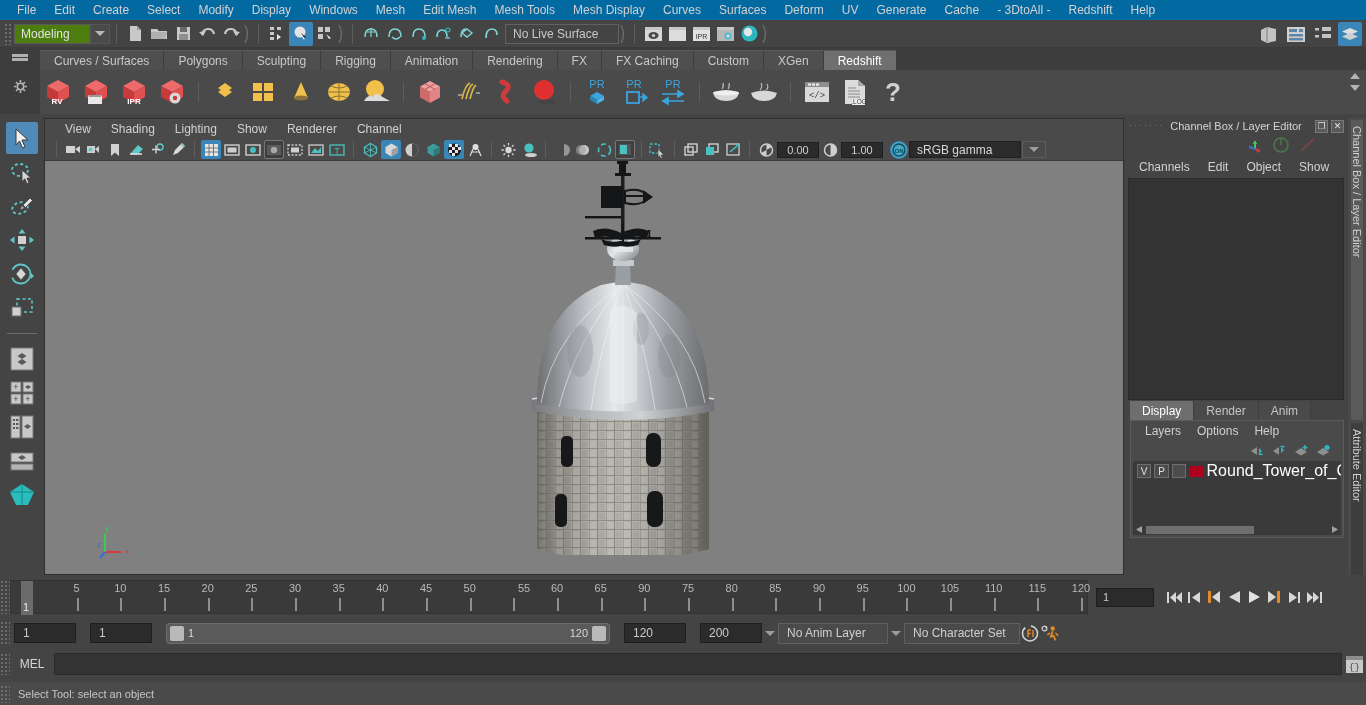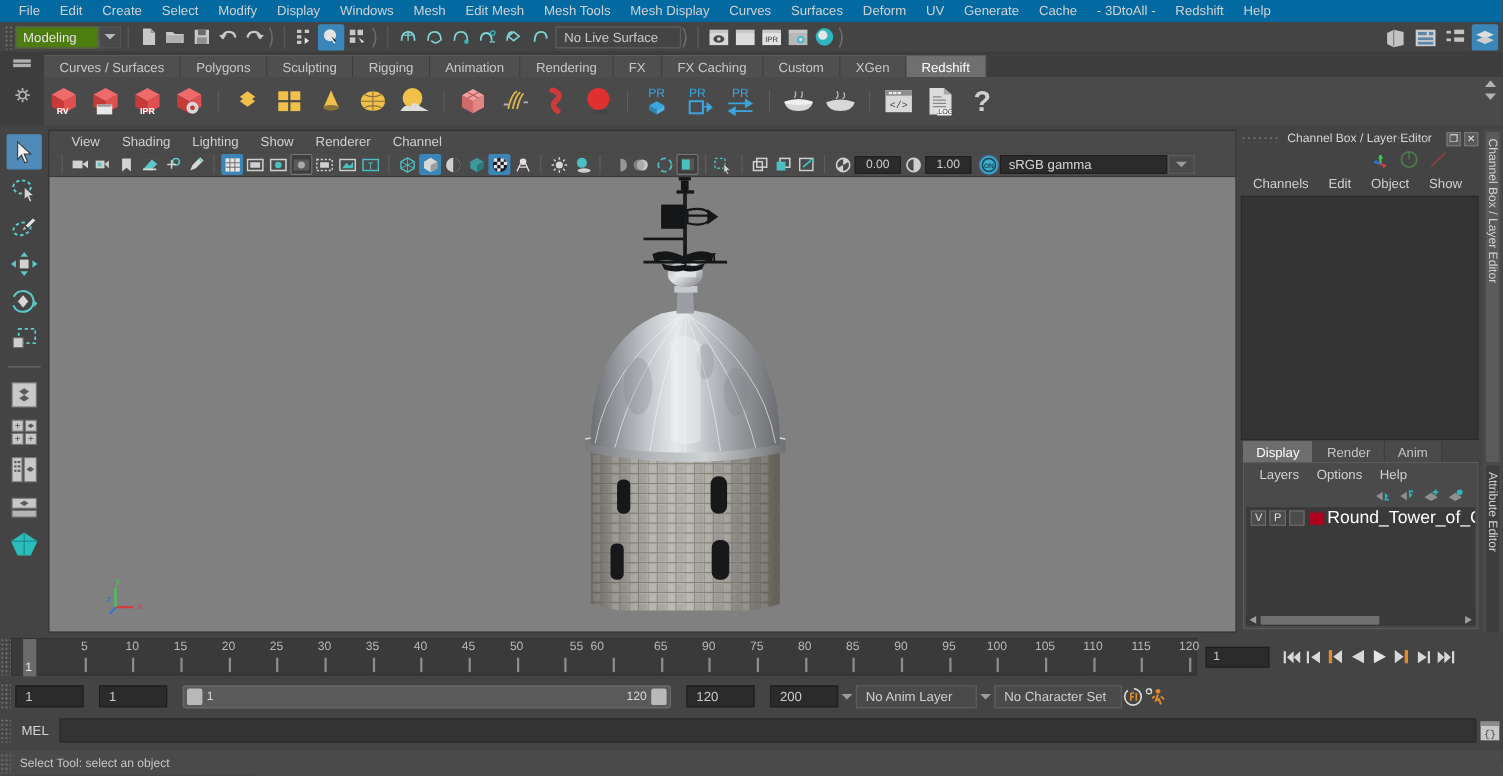--- a/index.html
+++ b/index.html
@@ -91,21 +91,21 @@
   
   .viewportwrap { flex: 1; display: flex; flex-direction: column; background: #444; border:1px solid #2f2f2f;}
   .vpmenus { height: 20px; background: #4a4a4a; display: flex; align-items: center; padding-left: 10px; }
   .vpmenus .mi { padding: 0 10px; font-size: 12px; color: #d0d0d0; line-height:20px;}
   .vptools { height: 22px; background: #4a4a4a; display: flex; align-items: center; padding-left: 6px; gap:1px; border-bottom:1px solid #3a3a3a;}
   .vb { width: 20px; height: 19px; display:flex;align-items:center;justify-content:center;flex:none;border-radius:2px;}
   .vb.on { background: #3a86b8; }
   .vb.frame { background:#3f3f3f; border:1px solid #777;}
   .numfield { width: 42px; height: 16px; background: #2b2b2b; border:1px solid #1f1f1f; color:#cfcfcf;
     font-size: 11px; display:flex;align-items:center;justify-content:center; flex:none;}
-  .gammasel { height: 17px; width: 152px; background: #2b2b2b; border:1px solid #1f1f1f; color:#d7d7d7;
+  .gammasel { height: 17px; width: 112px; background: #2b2b2b; border:1px solid #1f1f1f; color:#d7d7d7;
     font-size:12px; display:flex;align-items:center;padding-left:7px; flex:none;}
   .gammaarrow { width: 24px; height: 17px; background:#4a4a4a; border:1px solid #5d5d5d; display:flex;align-items:center;justify-content:center;flex:none;}
   .vsep { width:1px;height:17px;background:#5e5e5e;margin:0 5px;flex:none;}
 
   .canvas { flex: 1; position: relative; background: #808080; overflow: hidden; }
   .axisgiz { position: absolute; left: 52px; bottom: 14px; width: 40px; height: 40px; }
   .camlabel { position: absolute; bottom: 3px; left: 0; width: 100%; text-align: center;
     color: #ffffff; font-size: 11px; font-weight: bold; text-shadow: 0 1px 1px #000;}
 
   
@@ -115,21 +115,21 @@
   .rp-title .dots.l { left: 4px; } .rp-title .dots.r { right: 48px; }
   .rp-winbtn { position:absolute; width:13px;height:13px;background:#5a5a5a;border:1px solid #7a7a7a;display:flex;align-items:center;justify-content:center;font-size:9px;color:#e5e5e5;}
   .axisrow { height: 22px; display:flex;align-items:center;justify-content:flex-end;gap:8px;padding-right:30px;}
   .rp-menus { height: 22px; display:flex;align-items:center;padding-left:6px;}
   .rp-menus .mi { padding:0 9px; font-size:12px; color:#d0d0d0;line-height:22px;}
   .channelbox { margin: 0 4px; background: #333333; border:1px solid #2b2b2b; height: 222px; }
 
   .layertabs { display:flex; height:20px; padding-left:6px; align-items:flex-end;}
   .ltab { height:19px;padding:0 12px;background:#4a4a4a;color:#c4c4c4;display:flex;align-items:center;font-size:12px;border-right:1px solid #3d3d3d;}
   .ltab.active { background:#6e6e6e; color:#fff;}
-  .layerbody { margin: 0 4px 0 6px; border:1px solid #5b5b5b; background:#4a4a4a; height: 152px; display:flex;flex-direction:column;}
+  .layerbody { margin: 0 4px 0 6px; border:1px solid #5b5b5b; background:#4a4a4a; height: 118px; display:flex;flex-direction:column;}
   .lm { height:20px;display:flex;align-items:center;padding-left:6px;}
   .lm .mi { padding:0 8px;font-size:12px;color:#d0d0d0;line-height:20px;}
   .lbtns { height: 18px; display:flex;align-items:center;justify-content:flex-end;gap:7px;padding-right:12px;}
   .layerlist { flex:1; background:#3a3a3a; margin:2px; display:flex;flex-direction:column;}
   .layerrow { height:18px; display:flex; align-items:center; gap:3px; padding:2px 0 0 4px;}
   .lchk { width:17px;height:14px;background:#4c4c4c;border:1px solid #6e6e6e;display:flex;align-items:center;justify-content:center;font-size:10px;color:#e0e0e0;}
   .lswatch { width:17px;height:13px;background:#b00020;border:1px solid #3a3a3a;}
   .lname { font-size:16px;color:#ffffff;white-space:nowrap;overflow:hidden;}
   .hscroll { height:11px;background:#3a3a3a;display:flex;align-items:center;padding:0 2px;gap:2px;}
   .hscroll .bar { height:8px;background:#6f6f6f;border-radius:1px;}
@@ -1178,21 +1178,21 @@
         <div class="ts-lab" style="left: 327.667px;">35</div>
         <div class="ts-tick" style="left: 371.333px;"></div>
         <div class="ts-lab" style="left: 371.333px;">40</div>
         <div class="ts-tick" style="left: 415px;"></div>
         <div class="ts-lab" style="left: 415px;">45</div>
         <div class="ts-tick" style="left: 458.667px;"></div>
         <div class="ts-lab" style="left: 458.667px;">50</div>
         <div class="ts-tick" style="left: 502.333px;"></div>
         <div class="ts-lab" style="left: 513px;">55</div>
         <div class="ts-tick" style="left: 546px;"></div>
-        <div class="ts-lab" style="left: 532px; text-align: center;">60</div>
+        <div class="ts-lab" style="left: 546px; text-align: center;">60</div>
         <div class="ts-tick" style="left: 589.667px;"></div>
         <div class="ts-lab" style="left: 589.667px;">65</div>
         <div class="ts-tick" style="left: 633.333px;"></div>
         <div class="ts-lab" style="left: 633.333px;">90</div>
         <div class="ts-tick" style="left: 677px;"></div>
         <div class="ts-lab" style="left: 677px;">75</div>
         <div class="ts-tick" style="left: 720.667px;"></div>
         <div class="ts-lab" style="left: 720.667px;">80</div>
         <div class="ts-tick" style="left: 764.333px;"></div>
         <div class="ts-lab" style="left: 764.333px;">85</div>

